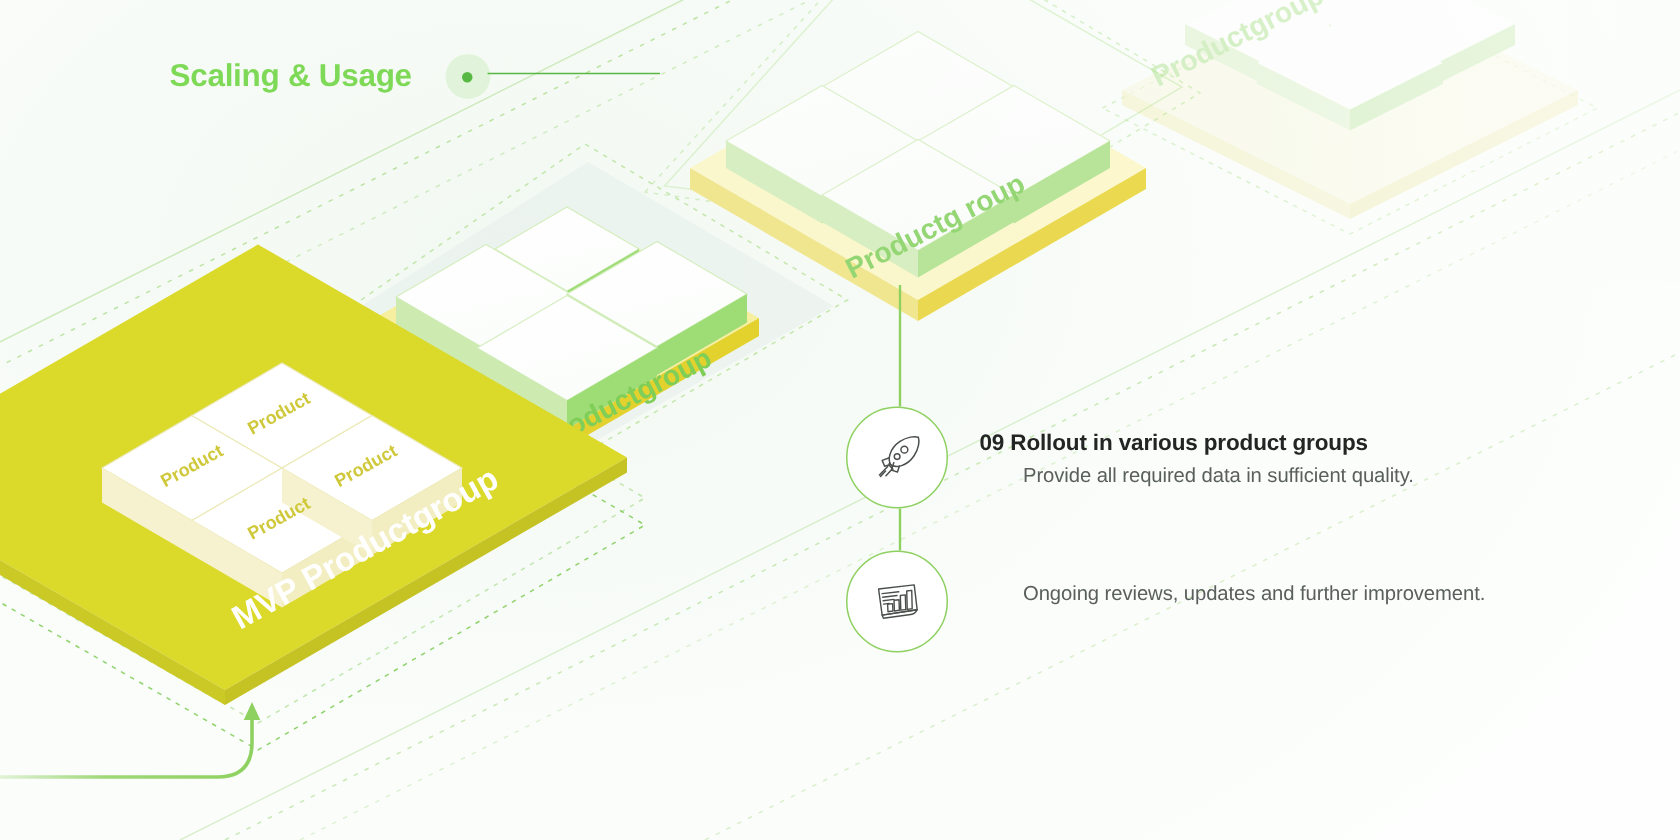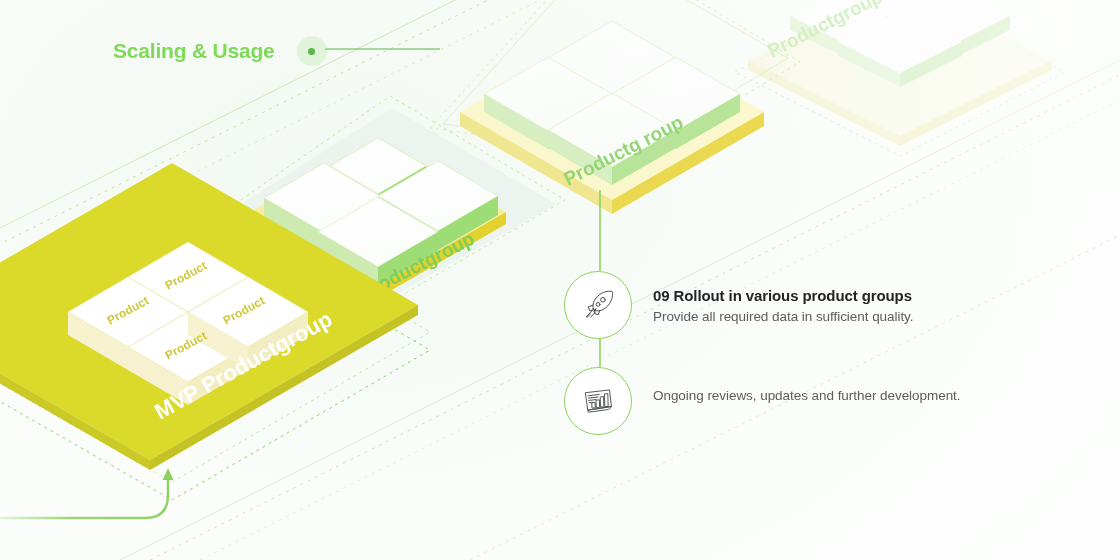--- a/index.html
+++ b/index.html
@@ -61,21 +61,21 @@
     display:flex; align-items:center; justify-content:center;
     flex:0 0 68px;
   }
   .step-text { margin-left:21px; padding-top:16px; }
   .step-title {
     font-size:15px; font-weight:bold; color:#222524;
     letter-spacing:-0.1px; white-space:nowrap;
   }
   .step-desc {
     font-size:13.5px; color:#595f5c; margin-top:5px;
-    white-space:nowrap; letter-spacing:-0.05px;
+    white-space:nowrap; letter-spacing:-0.05px;margin-left:29px;
   }
 
   
   .iso-label { font-family:"Liberation Sans", sans-serif; font-weight:bold; }
 </style>
 </head>
 <body>
 
 <div id="stage">
 
@@ -312,17 +312,17 @@
           <path d="M12.7 26.2 L17.5 25.6"></path>
 
           <path d="M16.4 32.6 L16.1 26.3 L20.3 25.8 L20.6 32 Z"></path>
           <path d="M21.8 32 L21.5 23 L25.7 22.5 L26 31.4 Z"></path>
           <path d="M27.2 31.3 L26.8 19 L31 18.4 L31.4 30.7 Z"></path>
           <path d="M32.6 30.6 L32.2 15.2 L36.4 14.6 L36.8 30.1 Z"></path>
         </g>
       </svg>
     </div>
     <div class="step-text">
-      <div class="step-desc">Ongoing reviews, updates and further development.</div>
+      <div class="step-desc">Ongoing reviews, updates and further improvement.</div>
     </div>
   </div>
 
 </div>
 
 </body></html>

